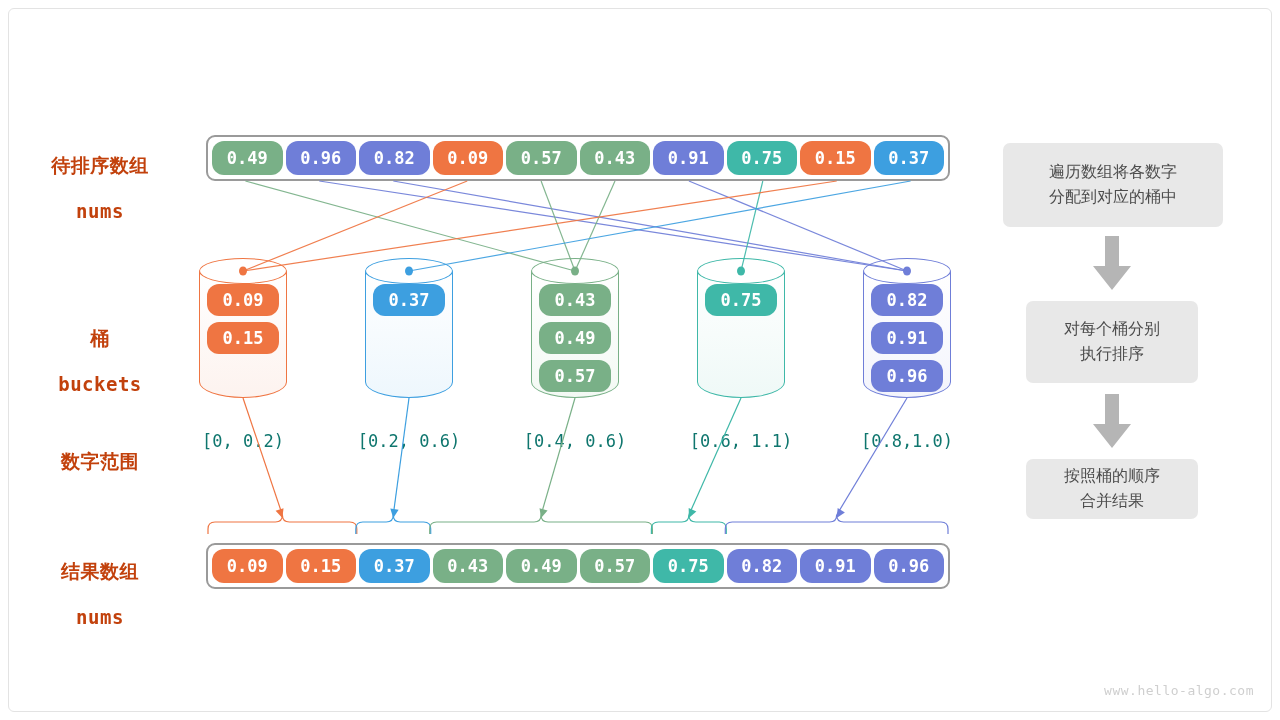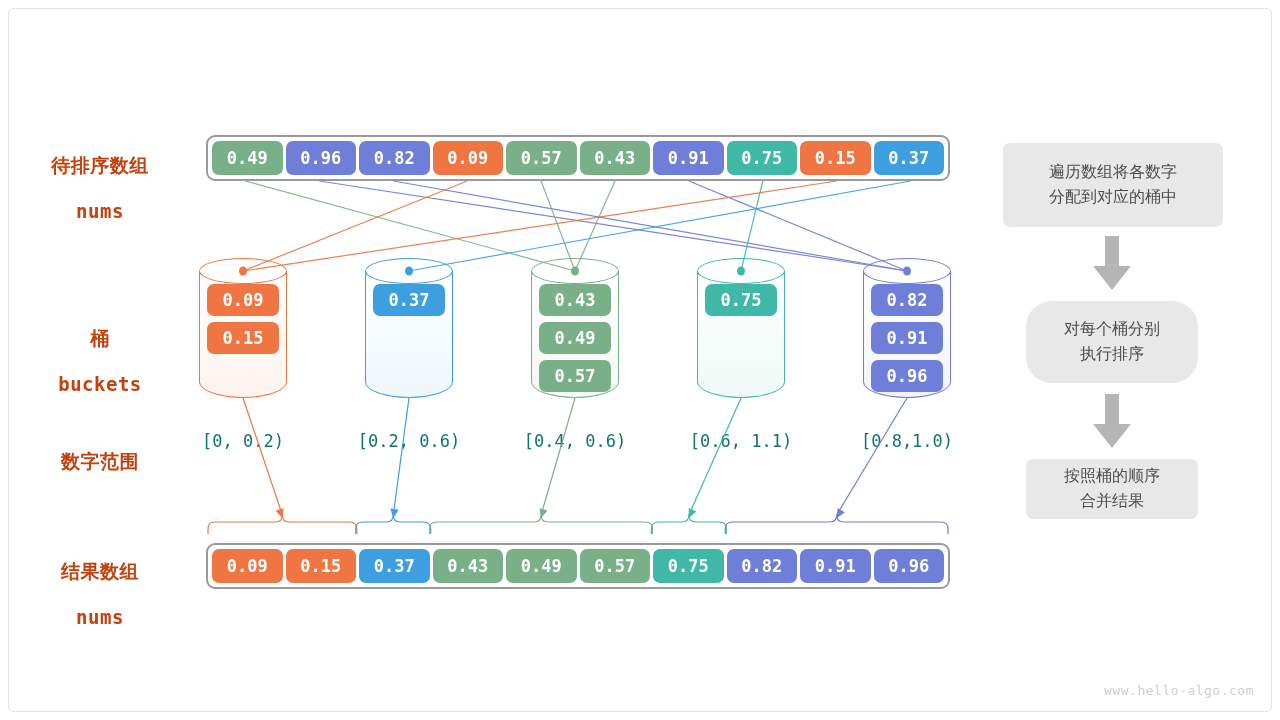--- a/index.html
+++ b/index.html
@@ -59,21 +59,21 @@
     border-radius: 9px;
     background: #ffffff;
     display: flex;
     align-items: center;
     padding: 4px;
     gap: 3px;
   }
   .cell {
     flex: 1 1 0;
     height: 34px;
-    border-radius: 7px;
+    border-radius: 12px;
     display: flex;
     align-items: center;
     justify-content: center;
     color: #ffffff;
     font-family: "DejaVu Sans Mono", "Liberation Mono", monospace;
     font-size: 17px;
     font-weight: bold;
     letter-spacing: 0px;
   }
   #input-array  { left: 206px; top: 135px; width: 744px; height: 46px; }
@@ -125,21 +125,21 @@
     font-size: 16px;
     line-height: 1.55;
     text-align: center;
     display: flex;
     align-items: center;
     justify-content: center;
     white-space: pre-line;
     padding: 6px 10px;
   }
   #flow-1 { left: 1003px; top: 143px; width: 220px; height: 84px; }
-  #flow-2 { left: 1026px; top: 301px; width: 172px; height: 82px; border-radius: 26px; }
+  #flow-2 { left: 1026px; top: 301px; width: 172px; height: 82px; }
   #flow-3 { left: 1026px; top: 459px; width: 172px; height: 60px; }
   .flow-arrow {
     position: absolute;
     width: 46px;
     height: 56px;
   }
 
   
   #watermark {
     position: absolute;

